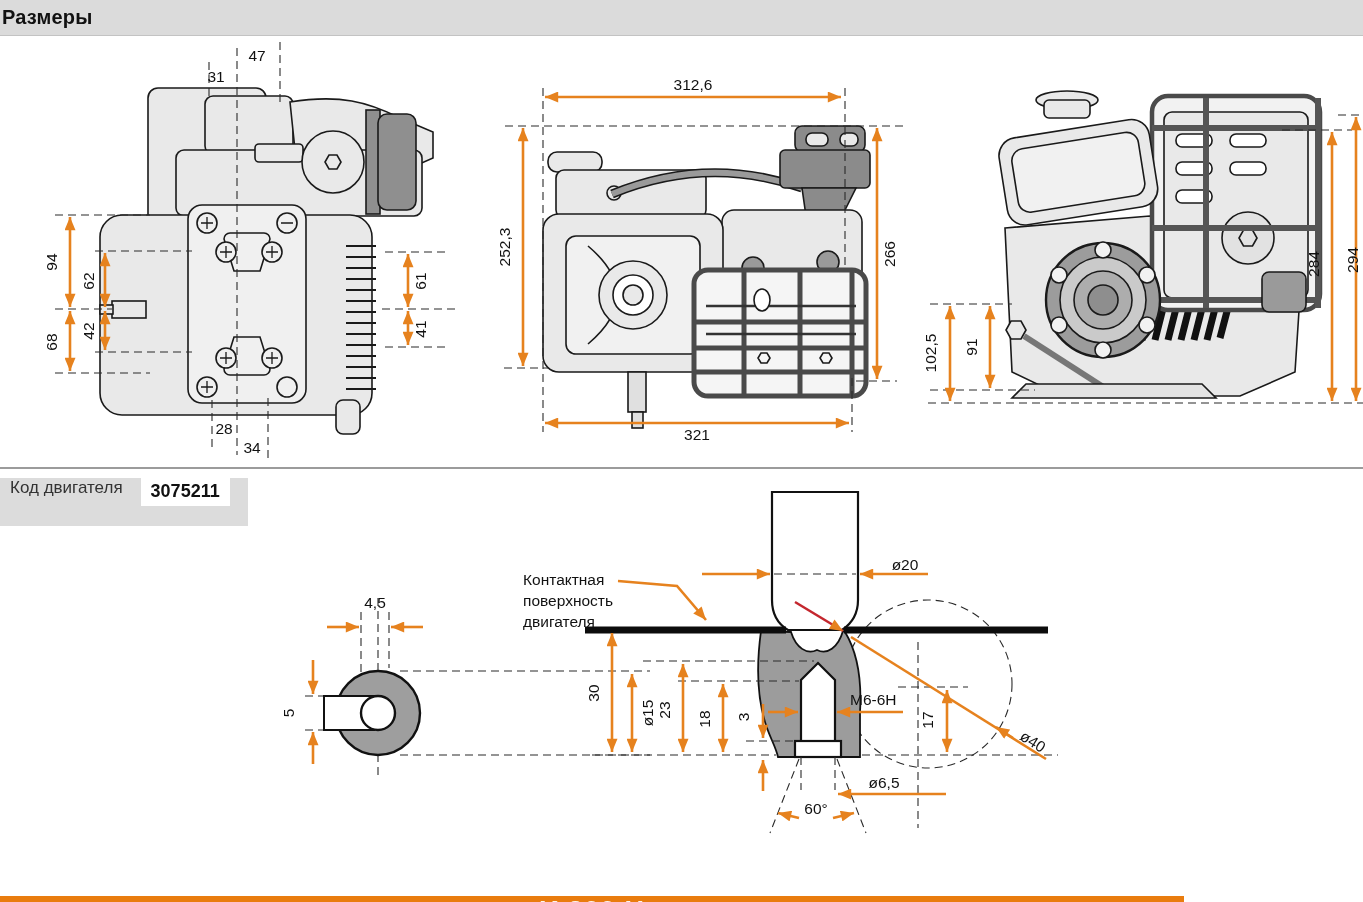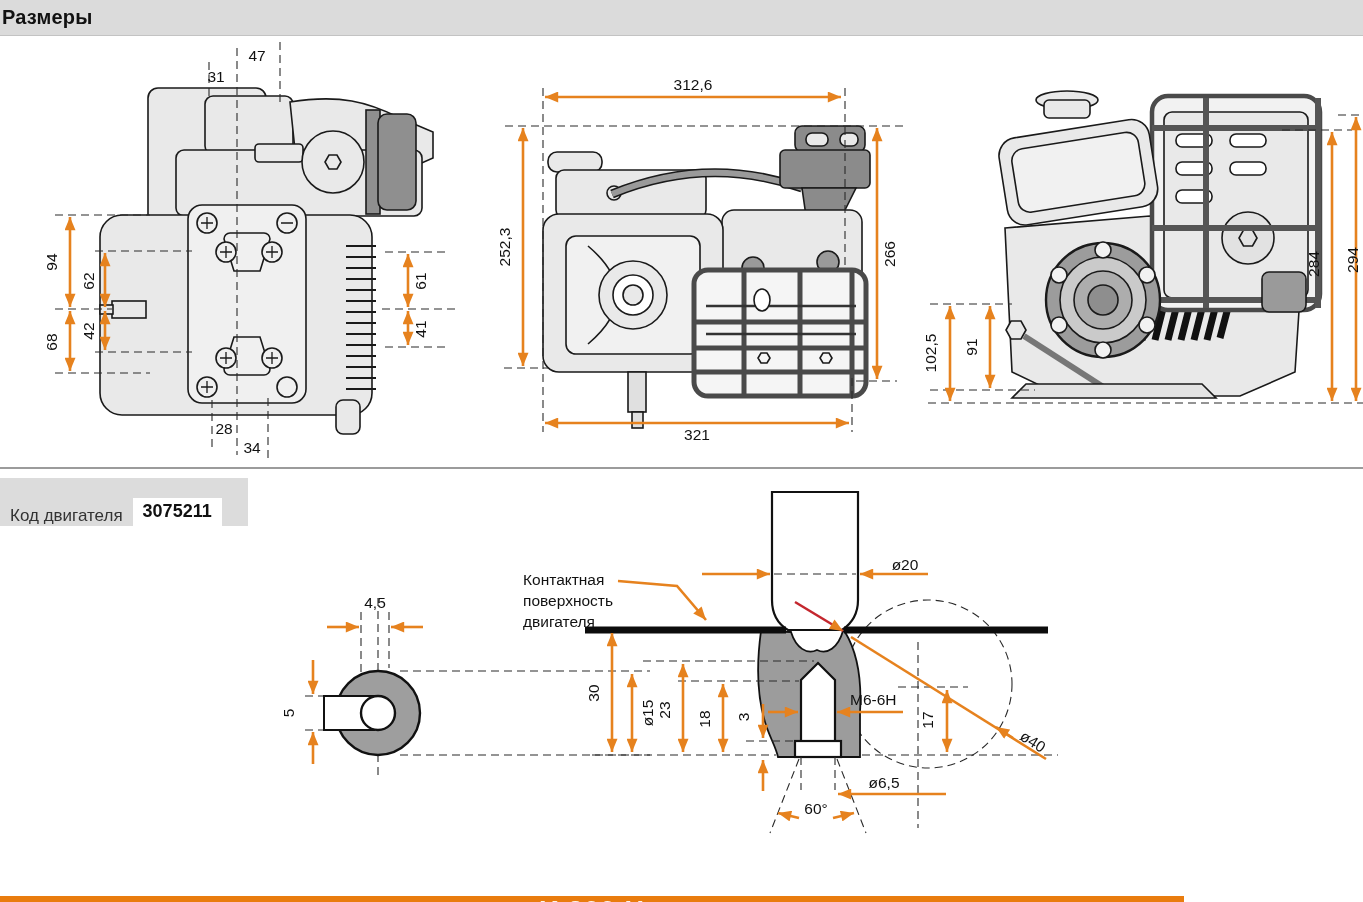--- a/index.html
+++ b/index.html
@@ -6,23 +6,23 @@
     --accent:#E6821E; --footer-bg:#E97C0E; --header-bg:#DBDBDB; --red-pointer:#C4272E;
   }
   *{box-sizing:border-box;margin:0;padding:0}
   body{font-family:"Liberation Sans",sans-serif;background:#fff}
   #stage{position:relative;width:1363px;height:902px;background:#fff;overflow:hidden}
   .hdr{position:absolute;left:0;top:0;width:1363px;height:36px;background:var(--header-bg);
        border-bottom:1px solid #c3c3c3;display:flex;align-items:center;padding-left:2px}
   .hdr h1{font-size:20px;font-weight:bold;color:#111;letter-spacing:.2px}
   .divider{position:absolute;left:0;top:467px;width:1363px;height:2px;background:#9b9b9b}
   .coderow{position:absolute;left:0;top:478px;width:248px;height:48px;background:#dcdcdc;
-           display:flex;align-items:flex-end;padding-left:10px;z-index:3}
+           display:flex;align-items:flex-start;padding-left:10px;z-index:3}
   .coderow .lab{font-size:17px;color:#333}
-  .coderow .val{margin-left:10px;background:#fff;font-size:18px;font-weight:bold;color:#111;
+  .coderow .val{margin-left:18px;background:#fff;font-size:18px;font-weight:bold;color:#111;
                 padding:3px 10px;line-height:1.2}
   .ftr{position:absolute;left:0;top:896px;width:1184px;height:39px;background:var(--footer-bg);
        display:flex;align-items:flex-start;justify-content:center}
   .ftr .model{color:#fdf6ea;font-size:27px;font-weight:bold;letter-spacing:1px}
   svg{position:absolute;left:0;display:block}
   #topsvg{top:36px} #botsvg{top:470px;z-index:2}
   .dsh{stroke:#2a2a2a;stroke-width:1.1;stroke-dasharray:8 5;fill:none}
   .dim{stroke:var(--accent);stroke-width:2.6;fill:none}
   .thick{stroke:#0c0c0c;stroke-width:7;fill:none}
   .ahf{fill:var(--accent)}

